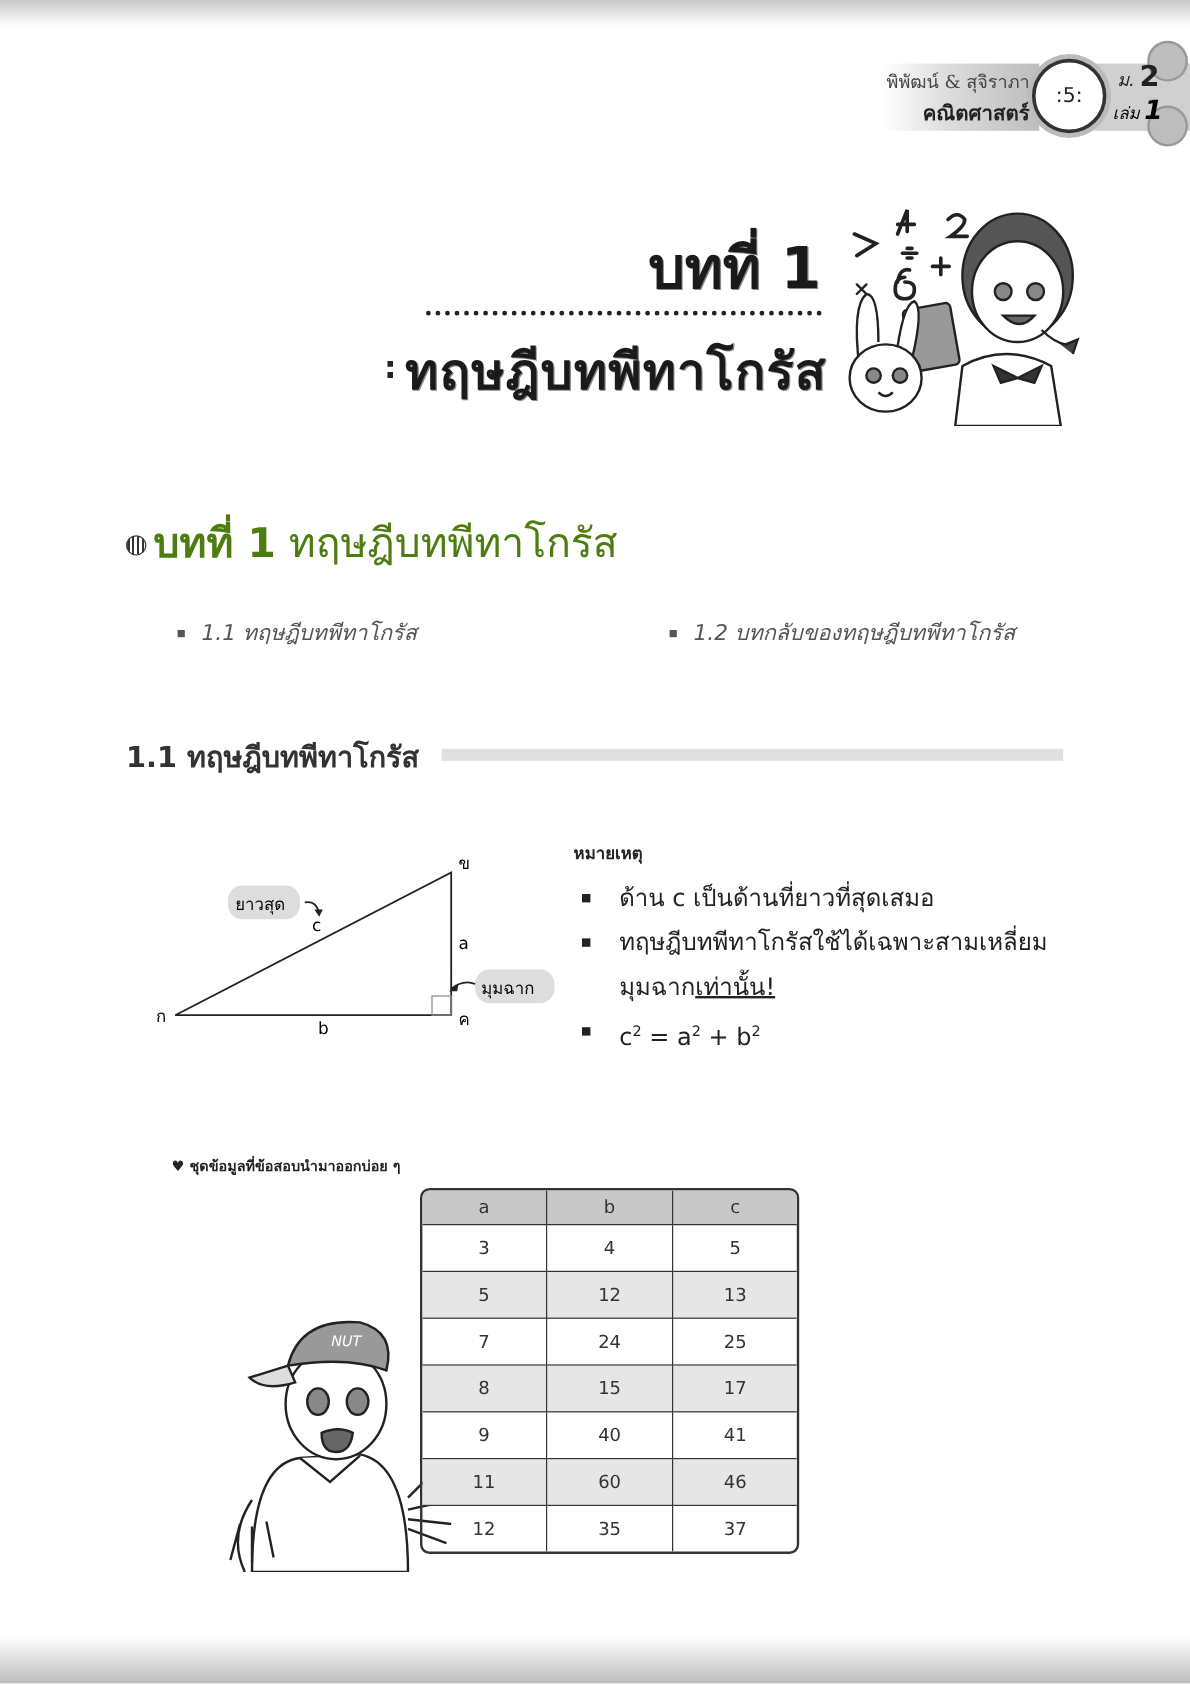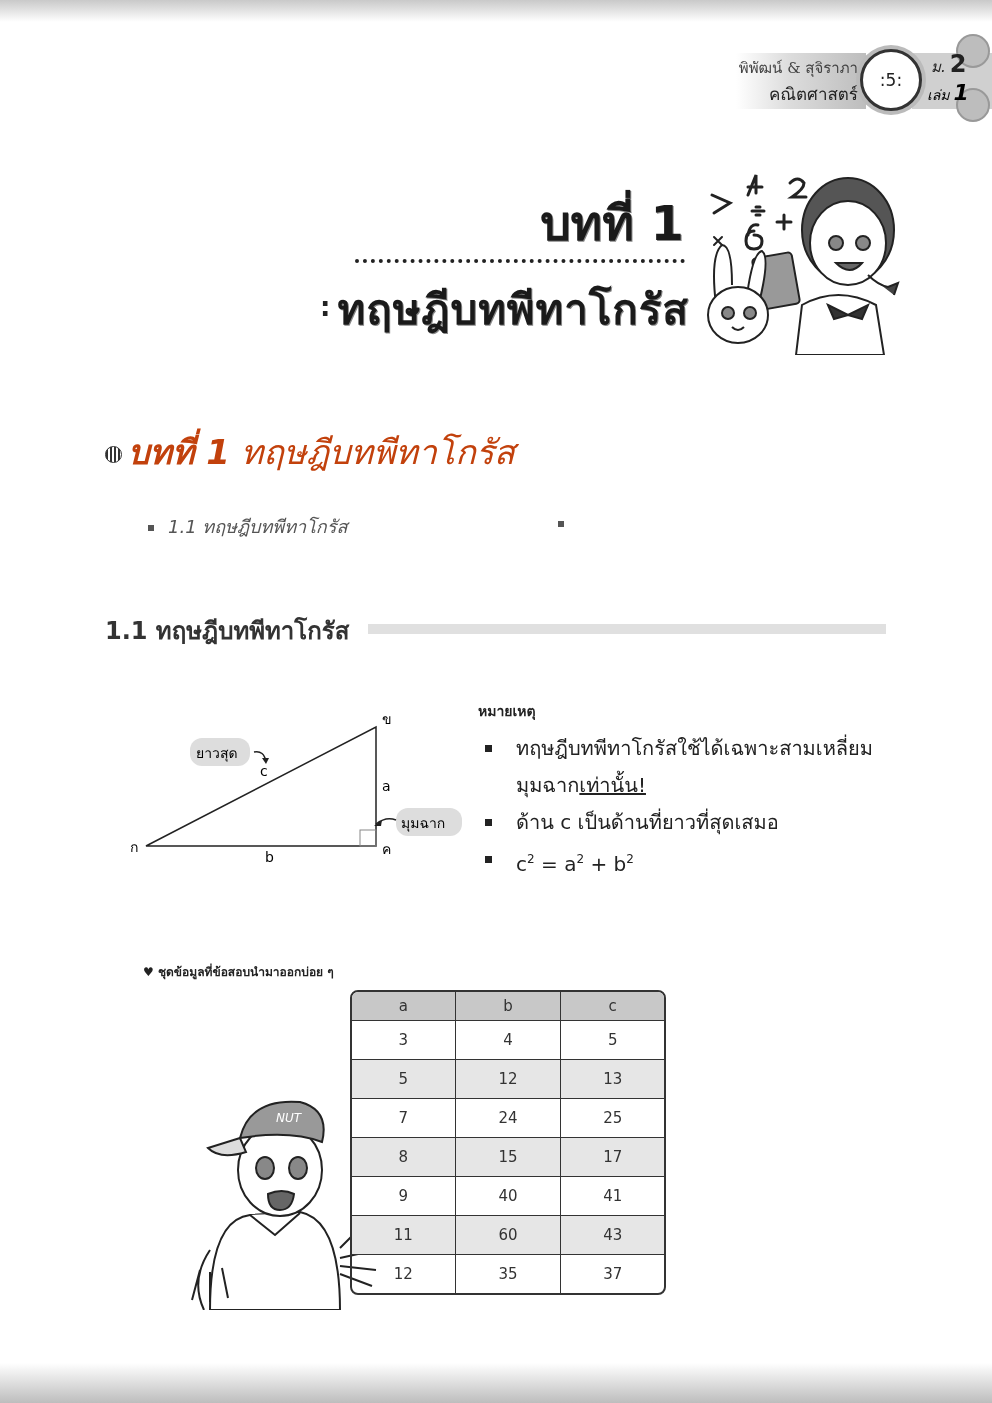--- a/index.html
+++ b/index.html
@@ -8,39 +8,39 @@
   .page-shade-top{position:absolute;left:0;top:0;width:992px;height:22px;
        background:linear-gradient(#c9c9c9,#fff);}
   .page-shade-bottom{position:absolute;left:0;bottom:0;width:992px;height:40px;
        background:linear-gradient(#fff,#bdbdbd);}
   
   .banner{position:absolute;left:724px;top:48px;width:302px;height:70px;}
   .banner-bar-left{position:absolute;left:12px;top:5px;width:130px;height:56px;
        background:linear-gradient(90deg,#fff 0%,#ddd 40%,#bdbdbd 100%);}
   .banner-bar-right{position:absolute;left:188px;top:5px;width:114px;height:56px;background:#d0d0d0;}
   .authors{position:absolute;right:168px;top:8px;font-family:"DejaVu Serif",serif;font-size:15px;color:#444;white-space:nowrap;}
-  .subject{position:absolute;right:168px;top:32px;font-size:17px;font-weight:normal;color:#222;white-space:nowrap;}
+  .subject{position:absolute;right:168px;top:32px;font-size:17px;font-weight:bold;color:#222;white-space:nowrap;}
   .page-circle{position:absolute;left:136px;top:1px;width:56px;height:56px;border-radius:50%;
        background:#fff;border:3px solid #333;box-shadow:0 0 0 4px #bbb;display:flex;align-items:center;justify-content:center;
        font-size:17px;color:#222;}
   .grade{position:absolute;left:207px;top:2px;font-size:15px;font-style:italic;color:#222;}
   .grade b{font-size:24px;font-style:normal;margin-left:4px;}
   .vol{position:absolute;left:203px;top:32px;font-size:14px;font-style:italic;color:#000000;}
   .vol b{font-size:22px;margin-left:4px;}
   .deco-circle{position:absolute;border-radius:50%;background:#bdbdbd;border:2px solid #999;}
   
   .ch-label{position:absolute;right:308px;top:185px;font-size:48px;font-weight:bold;color:#1a1a1a;
        text-shadow:1px 1px 0 #888;}
   .ch-dots{position:absolute;left:355px;top:259px;width:330px;border-top:4px dotted #222;}
   .ch-colon{position:absolute;left:320px;top:292px;font-size:26px;font-weight:bold;}
   .ch-title{position:absolute;right:303px;top:276px;font-size:42px;font-weight:bold;color:#1a1a1a;
        text-shadow:1px 1px 0 #888;letter-spacing:1px;}
   .girl-illus{position:absolute;left:698px;top:165px;width:210px;height:190px;}
   
-  .toc-heading{position:absolute;left:105px;top:425px;font-size:34px;font-style:italic;color:#c2410c;white-space:nowrap;}
+  .toc-heading{position:absolute;left:105px;top:425px;font-size:34px;color:#4d7c0f;white-space:nowrap;}
   .toc-heading .bold{font-weight:bold;}
   .toc-bullet{display:inline-block;width:15px;height:15px;border-radius:50%;border:1px solid #333;
        background:repeating-linear-gradient(90deg,#333 0 2px,#fff 2px 4px);vertical-align:middle;margin-right:6px;}
   .toc-item{position:absolute;top:512px;font-size:18px;font-style:italic;color:#555;white-space:nowrap;}
   .sq{display:inline-block;width:6px;height:6px;background:#555;margin-right:14px;vertical-align:middle;}
   
   .sec-title{position:absolute;left:105px;top:611px;font-size:24px;font-weight:bold;color:#333;white-space:nowrap;}
   .sec-rule{position:absolute;left:368px;top:624px;width:518px;height:10px;background:#e0e0e0;}
   
   .triangle{position:absolute;left:120px;top:700px;width:360px;height:170px;}
@@ -111,21 +111,21 @@
     <circle cx="30" cy="148" r="6" fill="#888"></circle>
     <circle cx="52" cy="148" r="6" fill="#888"></circle>
     <path d="M34 162 q6 6 12 0"></path>
   </g>
 </svg>
 
 <div class="toc-heading">
   <span class="toc-bullet"></span><span class="bold">บทที่ 1</span> <span>ทฤษฎีบทพีทาโกรัส</span>
 </div>
 <div class="toc-item" style="left:148px;"><span class="sq"></span><span>1.1 ทฤษฎีบทพีทาโกรัส</span></div>
-<div class="toc-item" style="left:558px;"><span class="sq"></span></div>
+<div class="toc-item" style="left:558px;"><span class="sq"></span><span>1.2 บทกลับของทฤษฎีบทพีทาโกรัส</span></div>
 
 <div class="sec-title">1.1 ทฤษฎีบทพีทาโกรัส</div>
 <div class="sec-rule"></div>
 
 <svg class="triangle" viewBox="0 0 360 170" font-family="DejaVu Sans, sans-serif" font-size="14">
   <path d="M26 146 L256 146 L256 27 Z" fill="none" stroke="#222" stroke-width="1.5"></path>
   <rect x="240" y="130" width="16" height="16" fill="none" stroke="#888" stroke-width="1"></rect>
   <text x="10" y="152">ก</text>
   <text x="262" y="24">ข</text>
   <text x="262" y="154">ค</text>
@@ -137,22 +137,22 @@
   <path d="M134 52 q10 -2 12 10" fill="none" stroke="#222" stroke-width="1.5"></path>
   <path d="M142 58 l4 6 l3 -6" fill="#222"></path>
   <rect x="276" y="108" width="66" height="28" rx="12" fill="#ddd"></rect>
   <text x="281" y="128">มุมฉาก</text>
   <path d="M276 120 q-10 -4 -20 4" fill="none" stroke="#222" stroke-width="1.5"></path>
   <path d="M254 126 l8 -6 l-1 6 z" fill="#222"></path>
 </svg>
 
 <div class="notes-title">หมายเหตุ</div>
 <ul class="notes">
+  <li>ด้าน c เป็นด้านที่ยาวที่สุดเสมอ</li>
   <li><span>ทฤษฎีบทพีทาโกรัสใช้ได้เฉพาะสามเหลี่ยมมุมฉาก</span><u>เท่านั้น!</u></li>
-  <li>ด้าน c เป็นด้านที่ยาวที่สุดเสมอ</li>
   <li><span>c</span><sup>2</sup><span> = </span><span>a</span><sup>2</sup><span> + </span><span>b</span><sup>2</sup></li>
 </ul>
 
 <div class="table-caption">♥ ชุดข้อมูลที่ข้อสอบนำมาออกบ่อย ๆ</div>
 
 <svg class="boy-illus" viewBox="0 0 190 220" font-family="DejaVu Sans, sans-serif">
   <g fill="#fff" stroke="#222" stroke-width="2">
     <path d="M20 220 Q20 130 60 125 L110 122 Q150 130 150 220 Z"></path>
     <path d="M60 125 l25 20 l25 -22"></path>
     <ellipse cx="90" cy="80" rx="42" ry="46"></ellipse>
@@ -198,21 +198,21 @@
           <td>17</td>
         </tr>
       <tr>
           <td>9</td>
           <td>40</td>
           <td>41</td>
         </tr>
       <tr>
           <td>11</td>
           <td>60</td>
-          <td>43</td>
+          <td>46</td>
         </tr>
       <tr>
           <td>12</td>
           <td>35</td>
           <td>37</td>
         </tr>
     </tbody>
   </table>
 </div>
 

